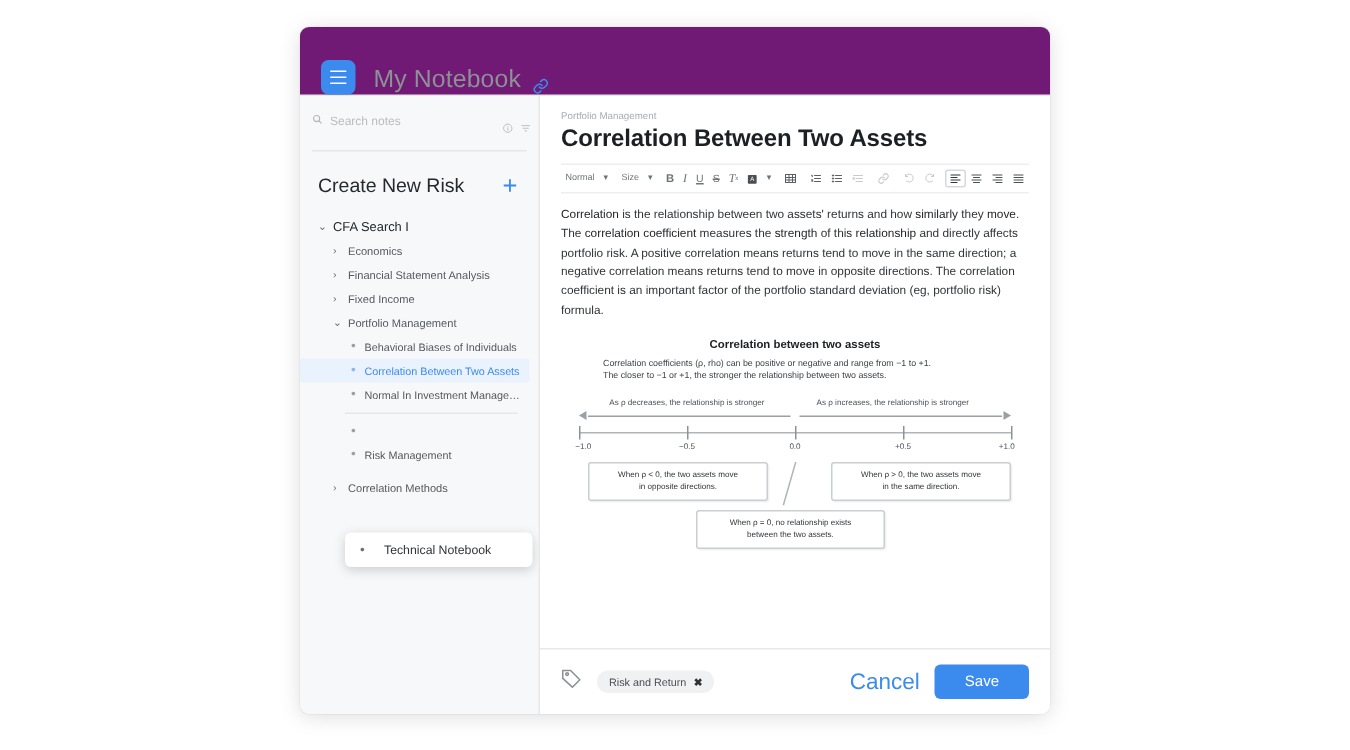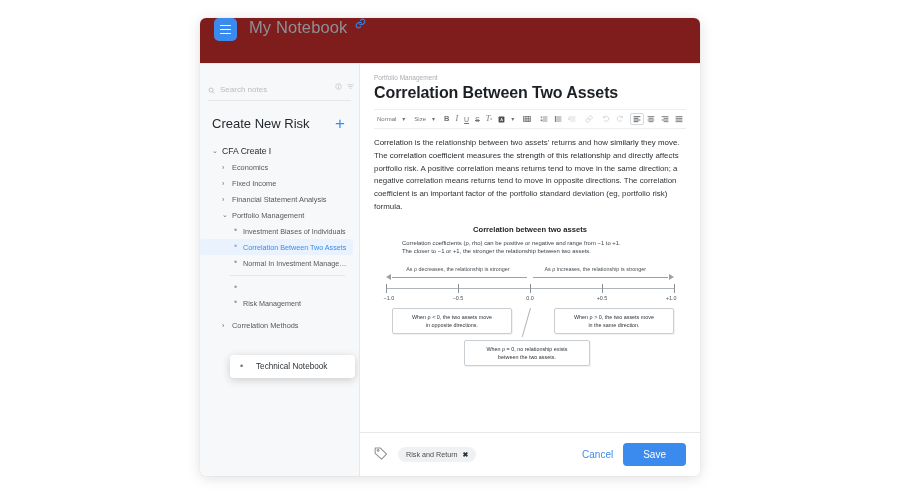--- a/index.html
+++ b/index.html
@@ -17,24 +17,24 @@
     background: #ffffff;
     border-radius: 6px;
     box-shadow: 0 2px 14px rgba(0,0,0,0.13), 0 0 1px rgba(0,0,0,0.2);
     overflow: hidden;
     display: flex; flex-direction: column;
   }
 
   
   .app-header {
     height: 46px;
-    display: flex; align-items: flex-start;
+    display: flex; align-items: flex-end;
     padding: 0 14px;
     border-bottom: 1px solid #e8e8e8;
-    background: #7f1d1d;
+    background: #701a75;
     flex: none;
   }
   .logo-btn {
     width: 23px; height: 23px;
     background: #3b8bef;
     border-radius: 5px;
     display: flex; flex-direction: column;
     align-items: center; justify-content: center;
     gap: 2.5px;
   }
@@ -57,21 +57,21 @@
   
   .sidebar {
     width: 160px; flex: none;
     background: #f7f8f9;
     border-right: 1px solid #e8e8e8;
     padding: 0;
     position: relative;
     overflow: hidden;
   }
   .search-row {
-    display: flex; align-items: flex-end;
+    display: flex; align-items: flex-start;
     margin: 12px 8px 0 8px;
     padding-bottom: 6px;
     border-bottom: 1px solid #e4e6e8;
     gap: 5px;
   }
   .search-row .sico { flex: none; display:flex; }
   .search-input {
     flex: 1; border: none; background: transparent;
     font-size: 8px; color: #b4b9be;
     font-family: "Liberation Sans", sans-serif;
@@ -239,21 +239,21 @@
     padding: 0 14px; gap: 10px; background: #fff;
   }
   .tag-pill {
     background: #f0f1f3; border-radius: 10px;
     padding: 3px 8px; font-size: 7.2px; color: #4a4f54;
     display: flex; align-items: center; gap: 5px;
   }
   .tag-x { font-size: 7px; color: #2f3438; font-weight: 700; }
   .spacer { flex: 1; }
   .cancel-btn {
-    font-size: 10px; color: #3b8bef; background: none; border: none;
+    font-size: 15px; color: #3b8bef; background: none; border: none;
     font-family: "Liberation Sans", sans-serif; cursor: pointer;
   }
   .save-btn {
     background: #3b8bef; color: #fff; border: none;
     font-size: 10px; font-family: "Liberation Sans", sans-serif;
     padding: 6px 20px; border-radius: 4px; cursor: pointer;
   }
 </style>
 </head>
 <body>
@@ -303,41 +303,41 @@
       </div>
 
       <div class="create-row">
         <span class="create-label">Create New Risk</span>
         <span class="plus-btn">+</span>
       </div>
 
       <div class="tree">
         <div class="tree-row lvl1">
           <span class="caret">⌄</span>
-          <span>CFA Create I</span>
+          <span>CFA Search I</span>
         </div>
         <div class="tree-row lvl2">
           <span class="caret">›</span>
           <span>Economics</span>
         </div>
         <div class="tree-row lvl2">
           <span class="caret">›</span>
-          <span>Fixed Income</span>
+          <span>Financial Statement Analysis</span>
         </div>
         <div class="tree-row lvl2">
           <span class="caret">›</span>
-          <span>Financial Statement Analysis</span>
+          <span>Fixed Income</span>
         </div>
         <div class="tree-row lvl2">
           <span class="caret">⌄</span>
           <span>Portfolio Management</span>
         </div>
         <div class="tree-row lvl3">
           <span class="bullet">•</span>
-          <span>Investment Biases of Individuals</span>
+          <span>Behavioral Biases of Individuals</span>
         </div>
         <div class="tree-row lvl3 selected">
           <span class="bullet">•</span>
           <span>Correlation Between Two Assets</span>
         </div>
         <div class="tree-row lvl3">
           <span class="bullet">•</span>
           <span>Normal In Investment Manage…</span>
         </div>
         <div class="divider-line"></div>

